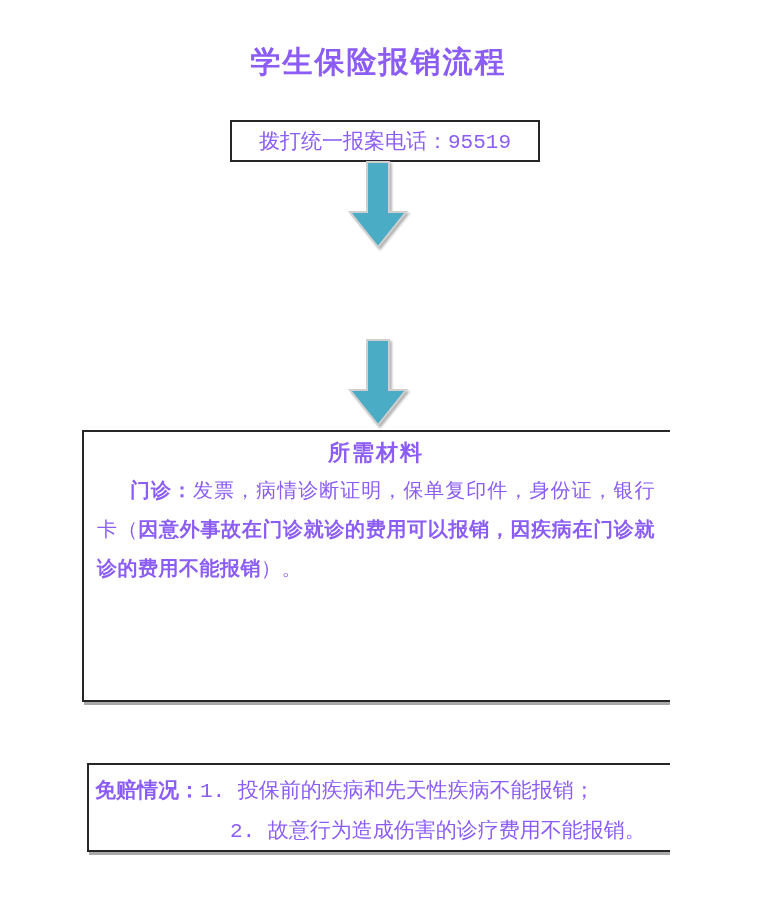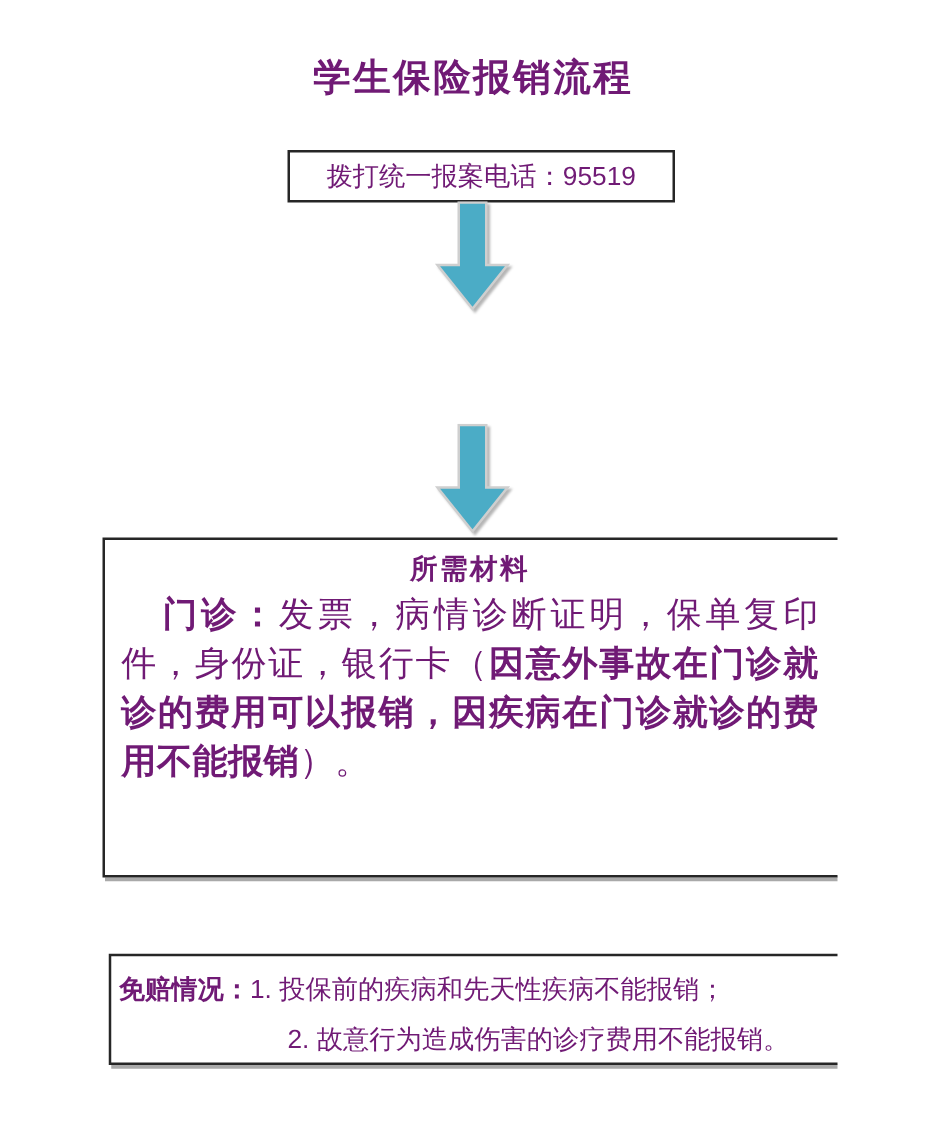--- a/index.html
+++ b/index.html
@@ -1,21 +1,21 @@
 <!DOCTYPE html>
 <html><head>
 <meta charset="utf-8">
 <style>
   html,body{margin:0;padding:0;background:#ffffff;}
   .page{
     position:relative;
     width:670px;height:900px;
     background:#ffffff;
-    font-family:Liberation Sans, sans-serif;
-    color:#701a75;
+    font-family:Liberation Mono, monospace;
+    color:#8b5cf6;
     overflow:hidden;
   }
   .title{
     position:absolute;top:42px;left:0;width:757px;
     text-align:center;
     font-size:30px;font-weight:bold;letter-spacing:2px;
   }
   .box{
     position:absolute;
     border:2px solid #262626;
@@ -40,21 +40,21 @@
     left:82px;top:430px;width:603px;height:272px;
     padding:6px 28px 0 13px;
     box-shadow:2px 3px 0 #a9a9a9;
   }
   .materials-heading{
     font-size:22px;font-weight:bold;text-align:center;
     line-height:34px;letter-spacing:2px;
   }
   .para{
     margin:0;
-    font-size:28px;line-height:39px;
+    font-size:20px;line-height:39px;
     text-align:justify;text-justify:inter-ideograph;
     text-indent:33px;
     letter-spacing:0.5px;
   }
   .b{font-weight:bold;}
   .exclusions{
     left:87px;top:763px;width:613px;height:89px;
     padding:7px 20px 0 6px;
     box-shadow:2px 3px 0 #a9a9a9;
     display:flex;flex-direction:row;align-items:flex-start;

